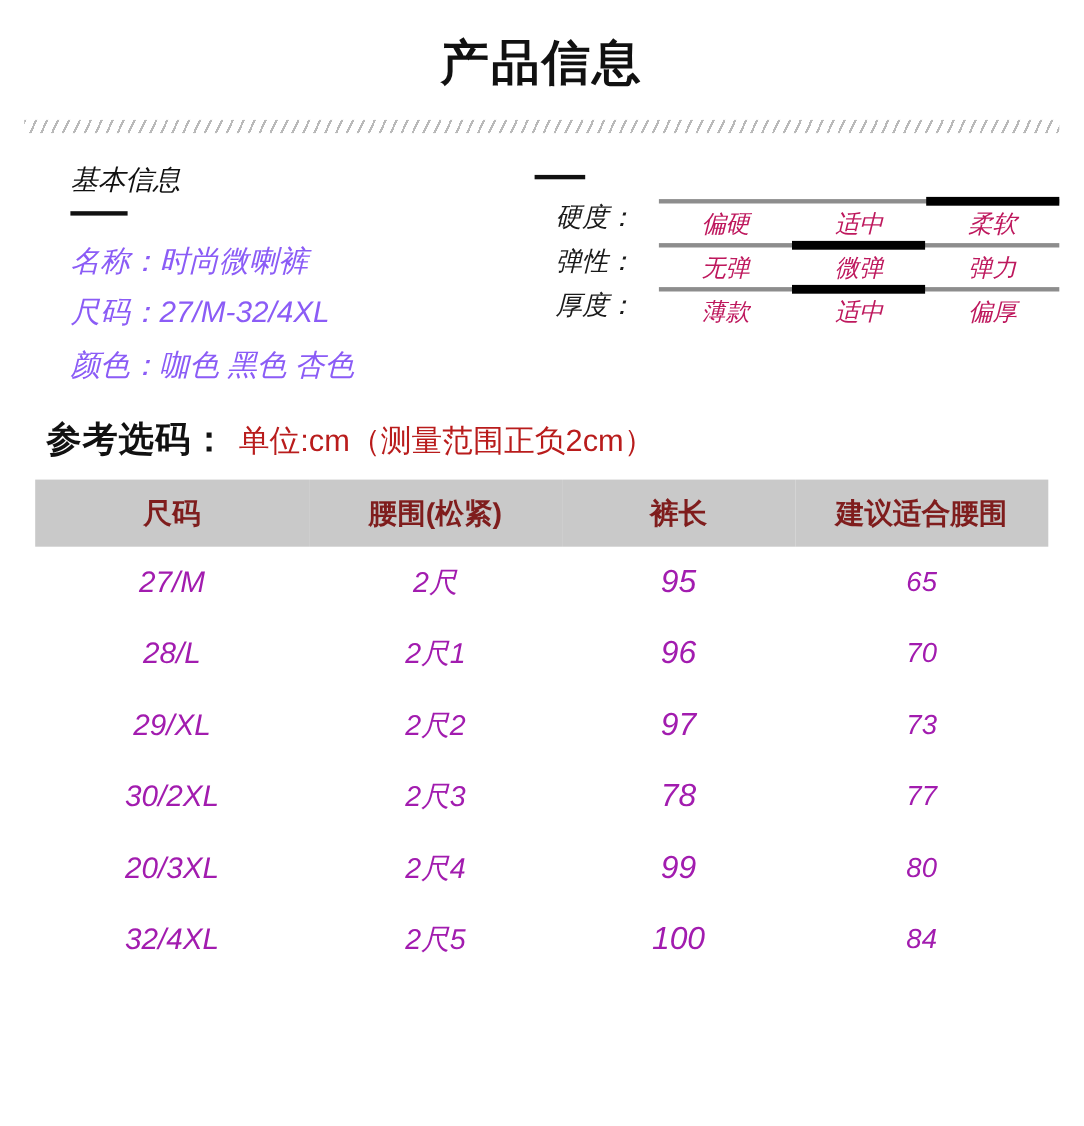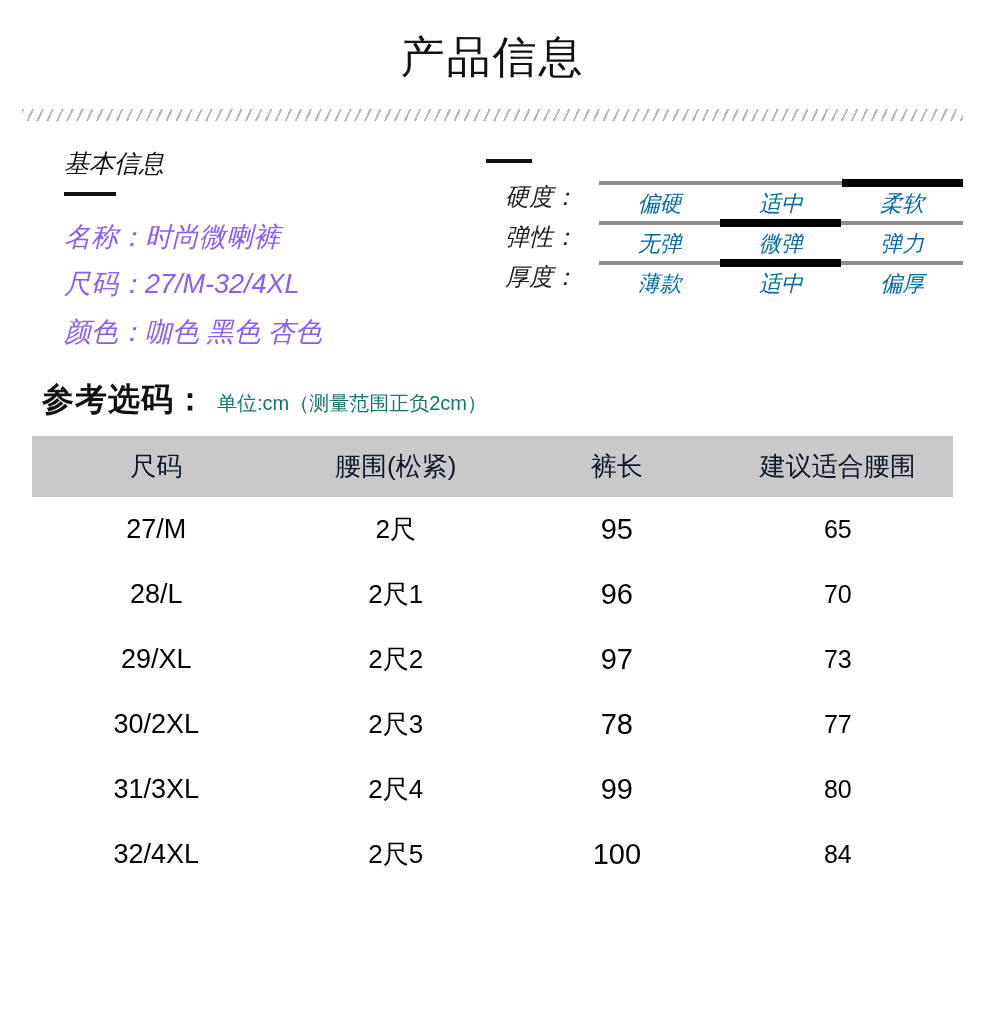--- a/index.html
+++ b/index.html
@@ -13,21 +13,21 @@
     font-family: "Liberation Sans", "DejaVu Sans", sans-serif;
     color: #1a1a1a;
     overflow: hidden;
     position: relative;
   }
 
   
   .page-title {
     text-align: center;
     font-size: 44px;
-    font-weight: normal;
+    font-weight: bold;
     letter-spacing: 2px;
     margin-top: 28px;
     color: #111;
   }
 
   
   .divider {
     margin: 22px 22px 0 22px;
     height: 12px;
     background-image: repeating-linear-gradient(
@@ -101,64 +101,65 @@
     background: #000;
   }
   .meter-scale {
     display: flex;
     margin-top: 4px;
   }
   .meter-scale span {
     flex: 1;
     text-align: center;
     font-size: 22px;
-    color: #0369a1;
+    color: #be185d;
     white-space: nowrap;
   }
 
   
   .ref-head {
     display: flex;
     align-items: baseline;
     padding-left: 42px;
     margin-top: 22px;
   }
   .ref-title {
     font-size: 32px;
     font-weight: bold;
     color: #111;
     letter-spacing: 1px;
   }
   .ref-note {
-    font-size: 20px;
-    color: #0f766e;
+    font-size: 28px;
+    color: #b91c1c;
     margin-left: 10px;
   }
 
   
   .size-table {
     width: 921px;
     margin: 14px auto 0 auto;
     border-collapse: collapse;
     table-layout: fixed;
   }
   .size-table thead th {
     background: #c9c9c9;
     font-size: 26px;
-    font-weight: normal;
-    color: #0f172a;
+    font-weight: bold;
+    color: #7f1d1d;
     padding: 13px 0;
     text-align: center;
   }
   .size-table tbody td {
     font-size: 27px;
-    color: #000000;
+    color: #a21caf;
     text-align: center;
     padding: 15px 0;
     font-weight: normal;
+    font-style: italic;
   }
   .size-table tbody td.c2 { font-size: 26px; }
   .size-table tbody td.c3 { font-size: 29px; }
   .size-table tbody td.c4 { font-size: 25px; }
   .size-table col.k1 { width: 27%; }
   .size-table col.k2 { width: 25%; }
   .size-table col.k3 { width: 23%; }
   .size-table col.k4 { width: 25%; }
 </style>
 </head>
@@ -267,21 +268,21 @@
         <td class="c3">97</td>
         <td class="c4">73</td>
       </tr>
       <tr>
         <td class="c1">30/2XL</td>
         <td class="c2">2尺3</td>
         <td class="c3">78</td>
         <td class="c4">77</td>
       </tr>
       <tr>
-        <td class="c1">31/3XL</td>
+        <td class="c1">20/3XL</td>
         <td class="c2">2尺4</td>
         <td class="c3">99</td>
         <td class="c4">80</td>
       </tr>
       <tr>
         <td class="c1">32/4XL</td>
         <td class="c2">2尺5</td>
         <td class="c3">100</td>
         <td class="c4">84</td>
       </tr>

